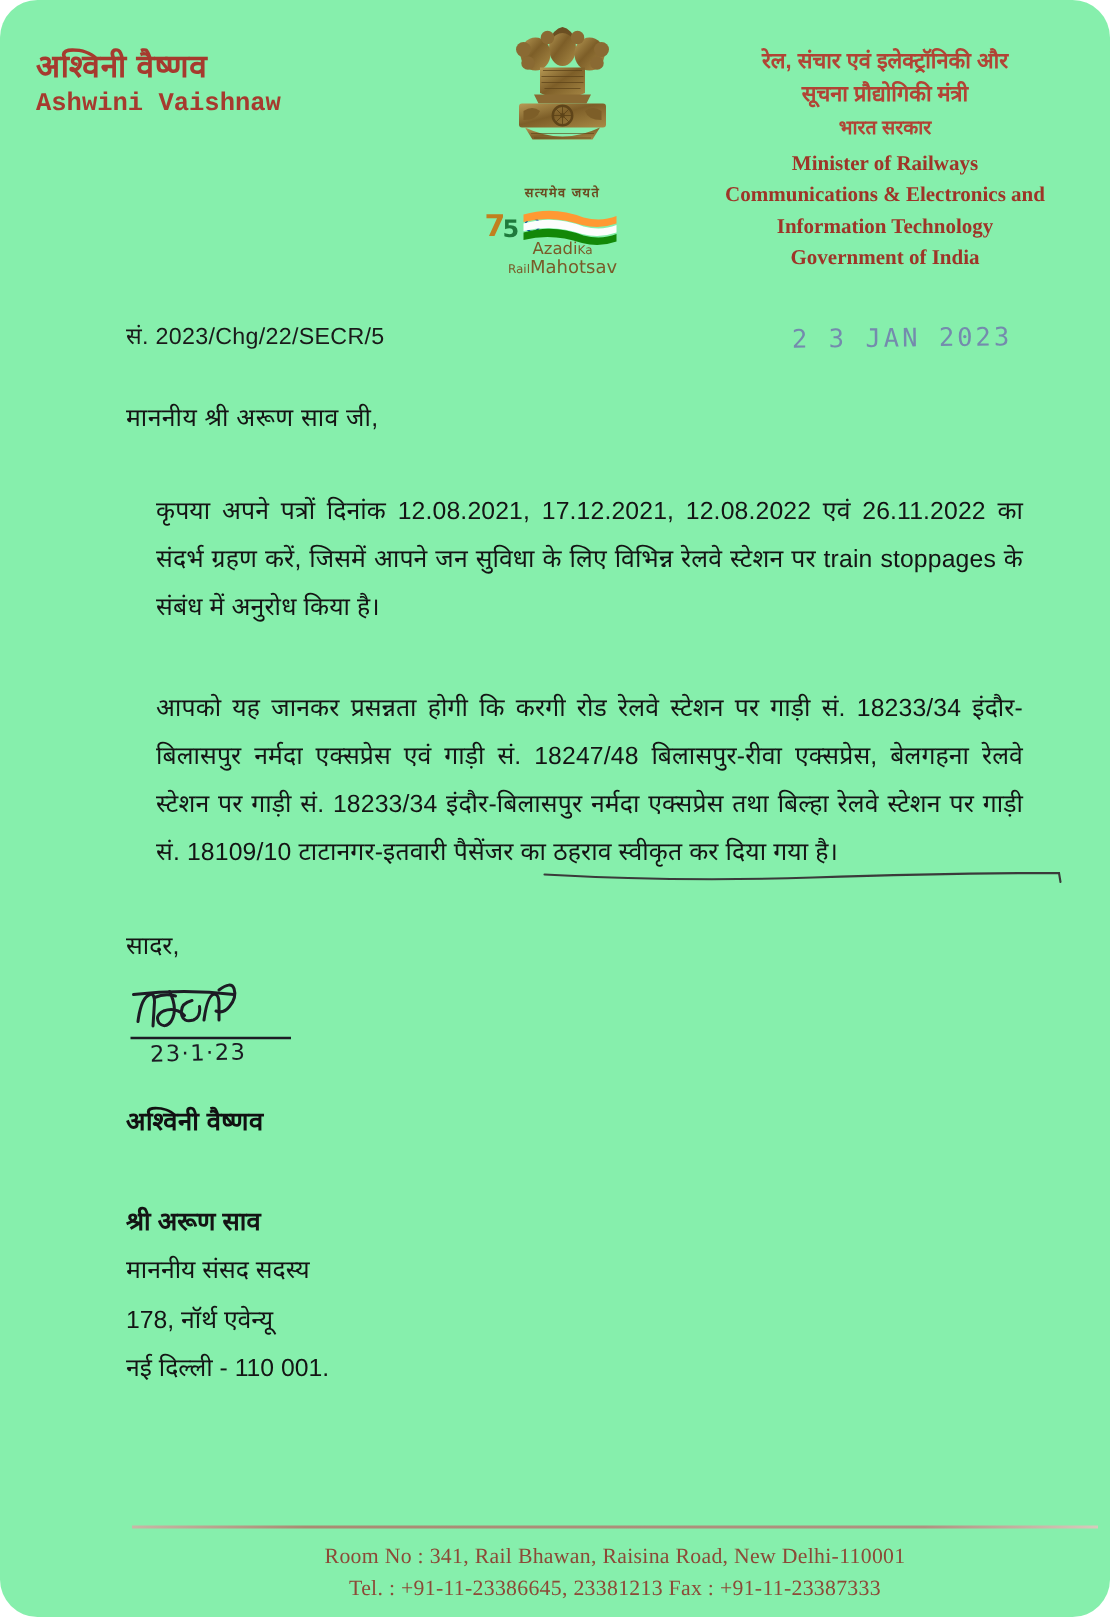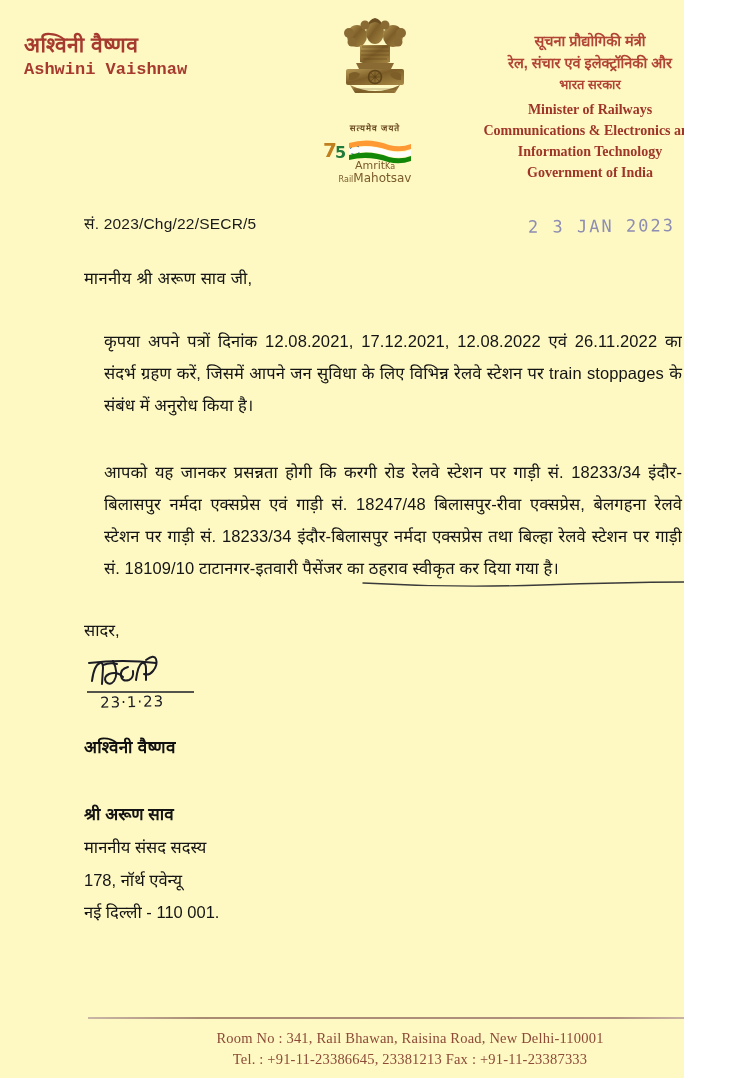--- a/index.html
+++ b/index.html
@@ -6,25 +6,26 @@
   html, body {
     margin: 0;
     padding: 0;
     background: #ffffff;
   }
   body {
     font-family: "Liberation Serif", "DejaVu Serif", serif;
   }
   .page {
     position: relative;
-    width: 684px;
+    width: 740px;
     height: 1078px;
-    background: #fef9c3;
+    background: #86efac;
     overflow: hidden;
     box-sizing: border-box;
+    border-radius: 25px;
   }
 
   
   .letterhead {
     position: relative;
     height: 200px;
   }
   .lh-left {
     position: absolute;
     left: 24px;
@@ -332,32 +333,32 @@
 
           <circle cx="36" cy="14" r="4.6" fill="none" stroke="#0b4ea2" stroke-width="1.2"></circle>
           <circle cx="36" cy="14" r="1" fill="#0b4ea2"></circle>
 
           <path d="M30 7 q20 -6 40 2 q12 3 22 -1 l0 5 q-11 4 -23 1 q-20 -7 -39 -2z" fill="#ff9933"></path>
           <path d="M30 13 q20 -6 40 2 q12 3 22 -1 l0 5 q-11 4 -23 1 q-20 -7 -39 -2z" fill="#fdfdfd"></path>
           <path d="M30 19 q20 -6 40 2 q12 3 22 -1 l0 5 q-11 4 -23 1 q-20 -7 -39 -2z" fill="#138808"></path>
         </svg>
         <div class="amrit-text">
           <div class="l1">
-            <span>Amrit</span><span class="small">Ka</span>
+            <span>Azadi</span><span class="small">Ka</span>
           </div>
           <div class="l2">
             <span>Rail</span><span class="big">Mahotsav</span>
           </div>
         </div>
       </div>
     </div>
 
     <div class="lh-right">
+      <div class="hi-line">रेल, संचार एवं इलेक्ट्रॉनिकी और</div>
       <div class="hi-line">सूचना प्रौद्योगिकी मंत्री</div>
-      <div class="hi-line">रेल, संचार एवं इलेक्ट्रॉनिकी और</div>
       <div class="hi-line small">भारत सरकार</div>
       <div class="en-block">
         <div class="en-line">Minister of Railways</div>
         <div class="en-line">Communications &amp; Electronics and</div>
         <div class="en-line">Information Technology</div>
         <div class="en-line">Government of India</div>
       </div>
     </div>
   </div>
 

